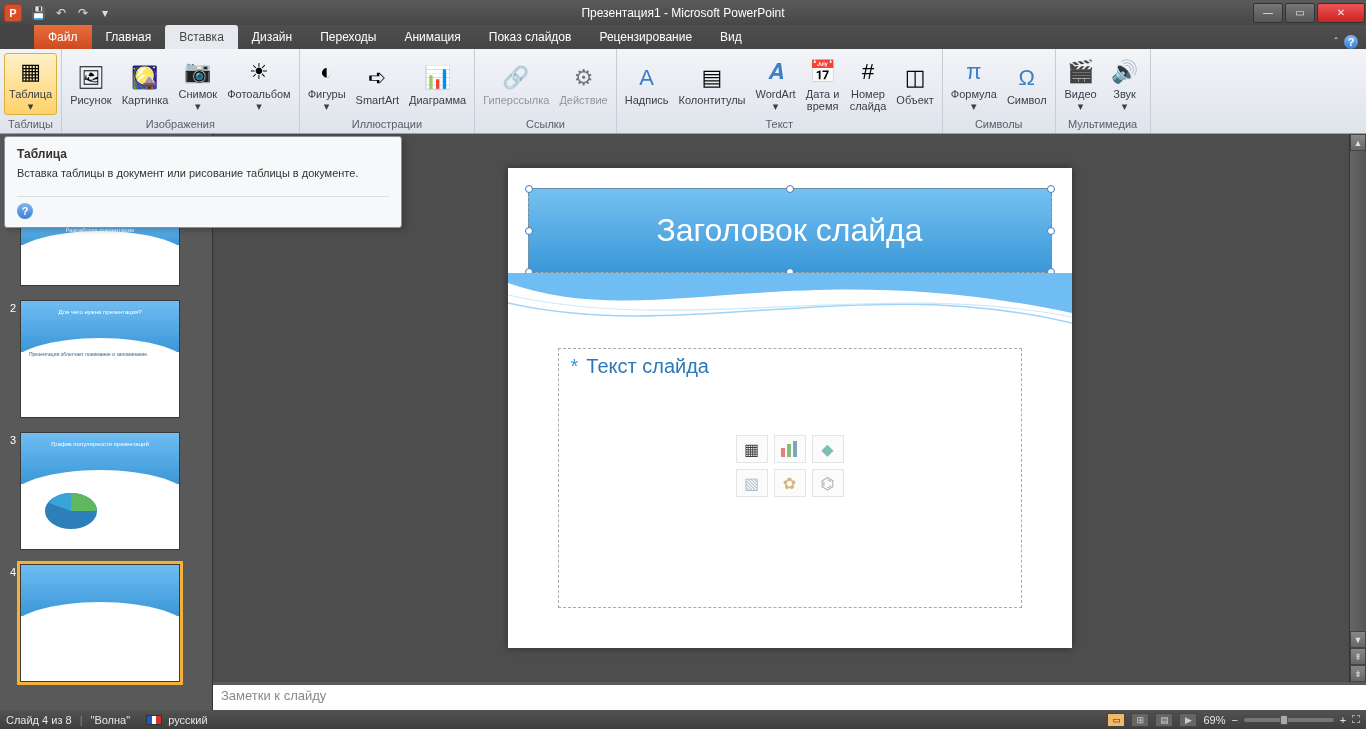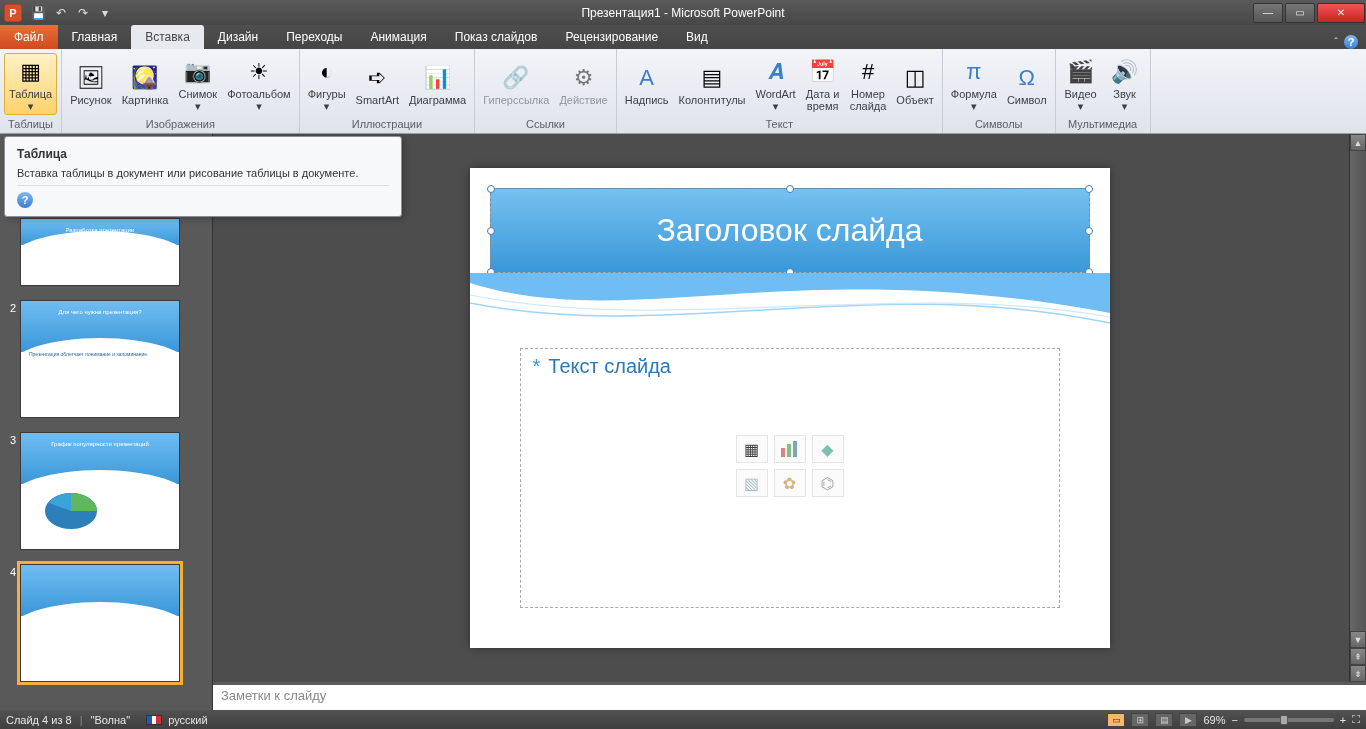--- a/index.html
+++ b/index.html
@@ -10,60 +10,60 @@
 .titlebar-left { display: flex; align-items: center; padding-left: 4px; gap: 2px; }
 .p-icon { width: 18px; height: 18px; background: #d94f2a; border-radius: 3px; display: flex; align-items: center; justify-content: center; color: #fff; font-size: 11px; font-weight: bold; border: 1px solid #b0401f; }
 .qat { display: flex; gap: 4px; margin-left: 6px; align-items: center; }
 .qat-btn { width: 18px; height: 18px; display: flex; align-items: center; justify-content: center; color: #ddd; font-size: 12px; cursor: pointer; }
 .titlebar-center { flex: 1; text-align: center; }
 .titlebar-right { display: flex; }
 .win-btn { width: 30px; height: 20px; background: linear-gradient(#777,#555); border: 1px solid #333; margin: 2px 1px; border-radius: 2px; display: flex; align-items: center; justify-content: center; color: #eee; font-size: 10px; cursor: pointer; }
 .win-close { background: linear-gradient(#e55,#c22); width: 48px; }
 
 
-.tabs-row { height: 24px; background: linear-gradient(#4e4e4e,#454545); display: flex; align-items: flex-end; padding-left: 0; color: #fff; font-size: 12px; }
+.tabs-row { height: 24px; background: linear-gradient(#4e4e4e,#454545); display: flex; align-items: flex-end; padding-left: 0; color: #fff; font-size: 12px; margin-left: 34px; }
 .file-tab { background: linear-gradient(#e86e3a,#d04a1f); height: 24px; padding: 0 14px; display: flex; align-items: center; border-radius: 0 0 0 0; cursor: pointer; }
 .tab { padding: 0 14px; height: 24px; display: flex; align-items: center; color: #fff; cursor: pointer; }
 .tab.active { background: #e6e9ee; color: #464646; border-radius: 3px 3px 0 0; text-align: right; }
 .tabs-right { margin-left: auto; display: flex; align-items: center; padding-right: 8px; gap: 6px; color: #ddd; font-size: 11px; }
 
 
 .ribbon { height: 85px; background: linear-gradient(#f2f4f8,#dfe3eb); border-bottom: 1px solid #9aa0ab; display: flex; }
 .rgroup { border-right: 1px solid #c7ccd5; display: flex; flex-direction: column; padding: 2px 4px 0 4px; }
 .rgroup-content { flex: 1; display: flex; align-items: center; gap: 2px; }
 .rgroup-label { text-align: center; font-size: 11px; color: #5a5e66; padding: 2px 0 0 0; height: 17px; }
 .rbtn { display: flex; flex-direction: column; align-items: center; padding: 2px 4px; border-radius: 3px; cursor: pointer; min-width: 42px; }
 .rbtn.highlighted { background: linear-gradient(#fff1c6,#ffd26a); border: 1px solid #dcae3c; }
 .rbtn.disabled { opacity: 0.5; cursor: default; }
 .rbtn-icon { width: 32px; height: 32px; display: flex; align-items: center; justify-content: center; font-size: 22px; }
 .rbtn-label { font-size: 11px; color: #3a3e47; text-align: center; line-height: 12px; white-space: pre-line; }
 
 
 .tooltip { position: absolute; top: 136px; left: 4px; width: 398px; background: #f7f8fa; border: 1px solid #8a8f99; border-radius: 3px; padding: 10px 12px 8px 12px; box-shadow: 2px 2px 6px rgba(0,0,0,0.25); z-index: 20; }
 .tt-title { font-weight: bold; font-size: 12px; color: #333; margin-bottom: 6px; }
-.tt-body { font-size: 11px; color: #333; margin-bottom: 6px; }
+.tt-body { font-size: 11px; color: #333; margin-bottom: 17px; }
 .tt-help { font-size: 11px; color: #333; font-weight: bold; border-top: 1px solid #ddd; padding-top: 6px; display: flex; align-items: center; gap: 6px; }
 .help-icon { width: 16px; height: 16px; border-radius: 50%; background: linear-gradient(#7fb8f0,#3b7fd4); color: #fff; display: flex; align-items: center; justify-content: center; font-size: 11px; font-weight: bold; }
 
 
 .workspace { position: absolute; top: 134px; bottom: 19px; left: 0; right: 0; display: flex; background: #4d4d4d; }
 .thumb-panel { width: 213px; background: #595959; overflow: hidden; padding-top: 80px; border-right: 1px solid #333; }
 .thumb-wrap { display: flex; align-items: flex-start; padding: 4px 8px 10px 4px; }
 .thumb-num { width: 16px; color: #fff; font-size: 11px; text-align: right; padding-right: 4px; padding-top: 2px; }
 .thumb { width: 160px; height: 118px; background: #fff; border: 1px solid #3a3a3a; position: relative; cursor: pointer; overflow: hidden; }
 .thumb.current { outline: 3px solid #f3b13b; }
 .thumb-wave { position: absolute; top: 0; left: 0; right: 0; height: 44%; background: linear-gradient(#6fbdf2,#3a97d8); }
 .thumb-wave::after { content:''; position: absolute; bottom: -14px; left: -10px; right: -10px; height: 28px; background: #fff; border-radius: 50% 50% 0 0 / 100% 100% 0 0; }
 .thumb-title { position: absolute; top: 8px; left: 6px; right: 6px; font-size: 6px; color: #fff; text-align: center; }
 .thumb-body { position: absolute; top: 50px; left: 8px; right: 8px; font-size: 5px; color: #2c6aa0; }
 
 
 .slide-area { flex: 1; display: flex; flex-direction: column; }
 .slide-canvas-wrap { flex: 1; display: flex; align-items: center; justify-content: center; position: relative; overflow: hidden; }
-.slide { width: 640px; height: 480px; background: #fff; box-shadow: 0 0 8px rgba(0,0,0,0.4); position: relative; }
+.slide { width: 564px; height: 480px; background: #fff; box-shadow: 0 0 8px rgba(0,0,0,0.4); position: relative; }
 .slide-header { position: absolute; top: 20px; left: 20px; right: 20px; height: 85px; background: linear-gradient(#75c1f1,#3a97d8); display: flex; align-items: center; justify-content: center; color: #fff; font-size: 32px; border: 1px dashed #888; }
 .slide-handle { position: absolute; width: 8px; height: 8px; background: #fff; border: 1px solid #3a7bc8; border-radius: 50%; }
 .slide-wave-deco { position: absolute; top: 105px; left: 0; right: 0; height: 70px; overflow: hidden; }
 .wave-svg { width: 100%; height: 100%; }
 .slide-body { position: absolute; top: 180px; left: 50px; right: 50px; bottom: 40px; border: 1px dashed #aaa; padding: 6px 12px; text-align: center; }
 .body-bullet { color: #2c78b8; font-size: 20px; display: flex; gap: 8px; }
 .body-bullet::before { content: '*'; color: #3a97d8; }
 .placeholder-icons { position: absolute; top: 86px; left: 50%; transform: translateX(-50%); display: grid; grid-template-columns: repeat(3, 32px); gap: 6px; }
 .ph-icon { width: 32px; height: 28px; border: 1px solid #ddd; background: #fafafa; display: flex; align-items: center; justify-content: center; font-size: 16px; cursor: pointer; opacity: 0.75; }
 

